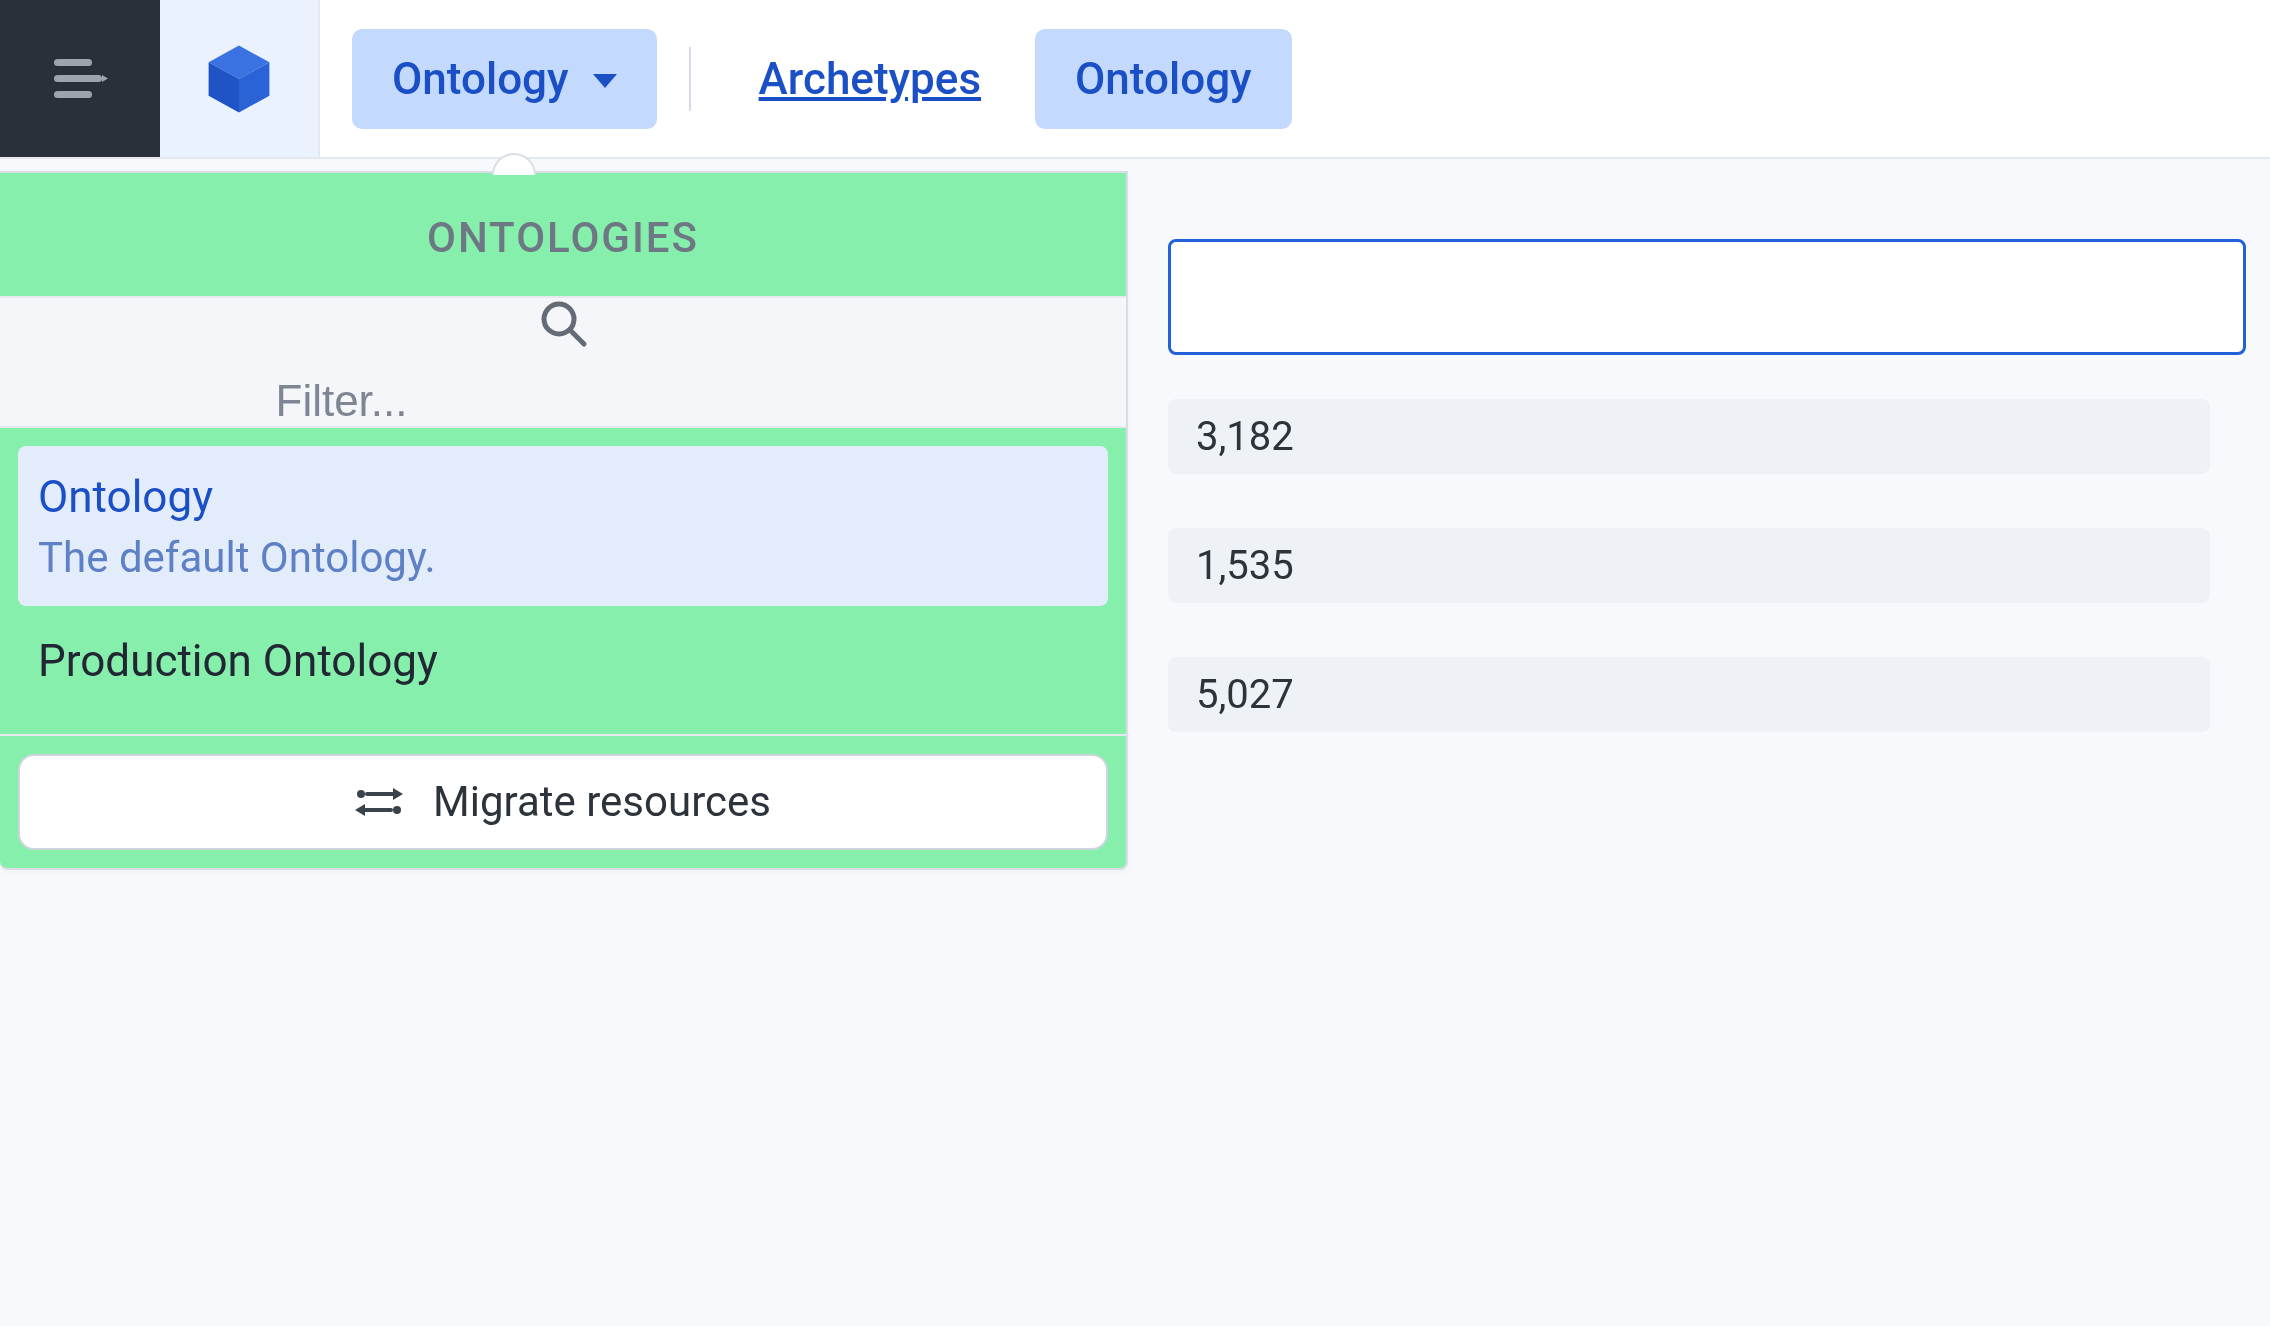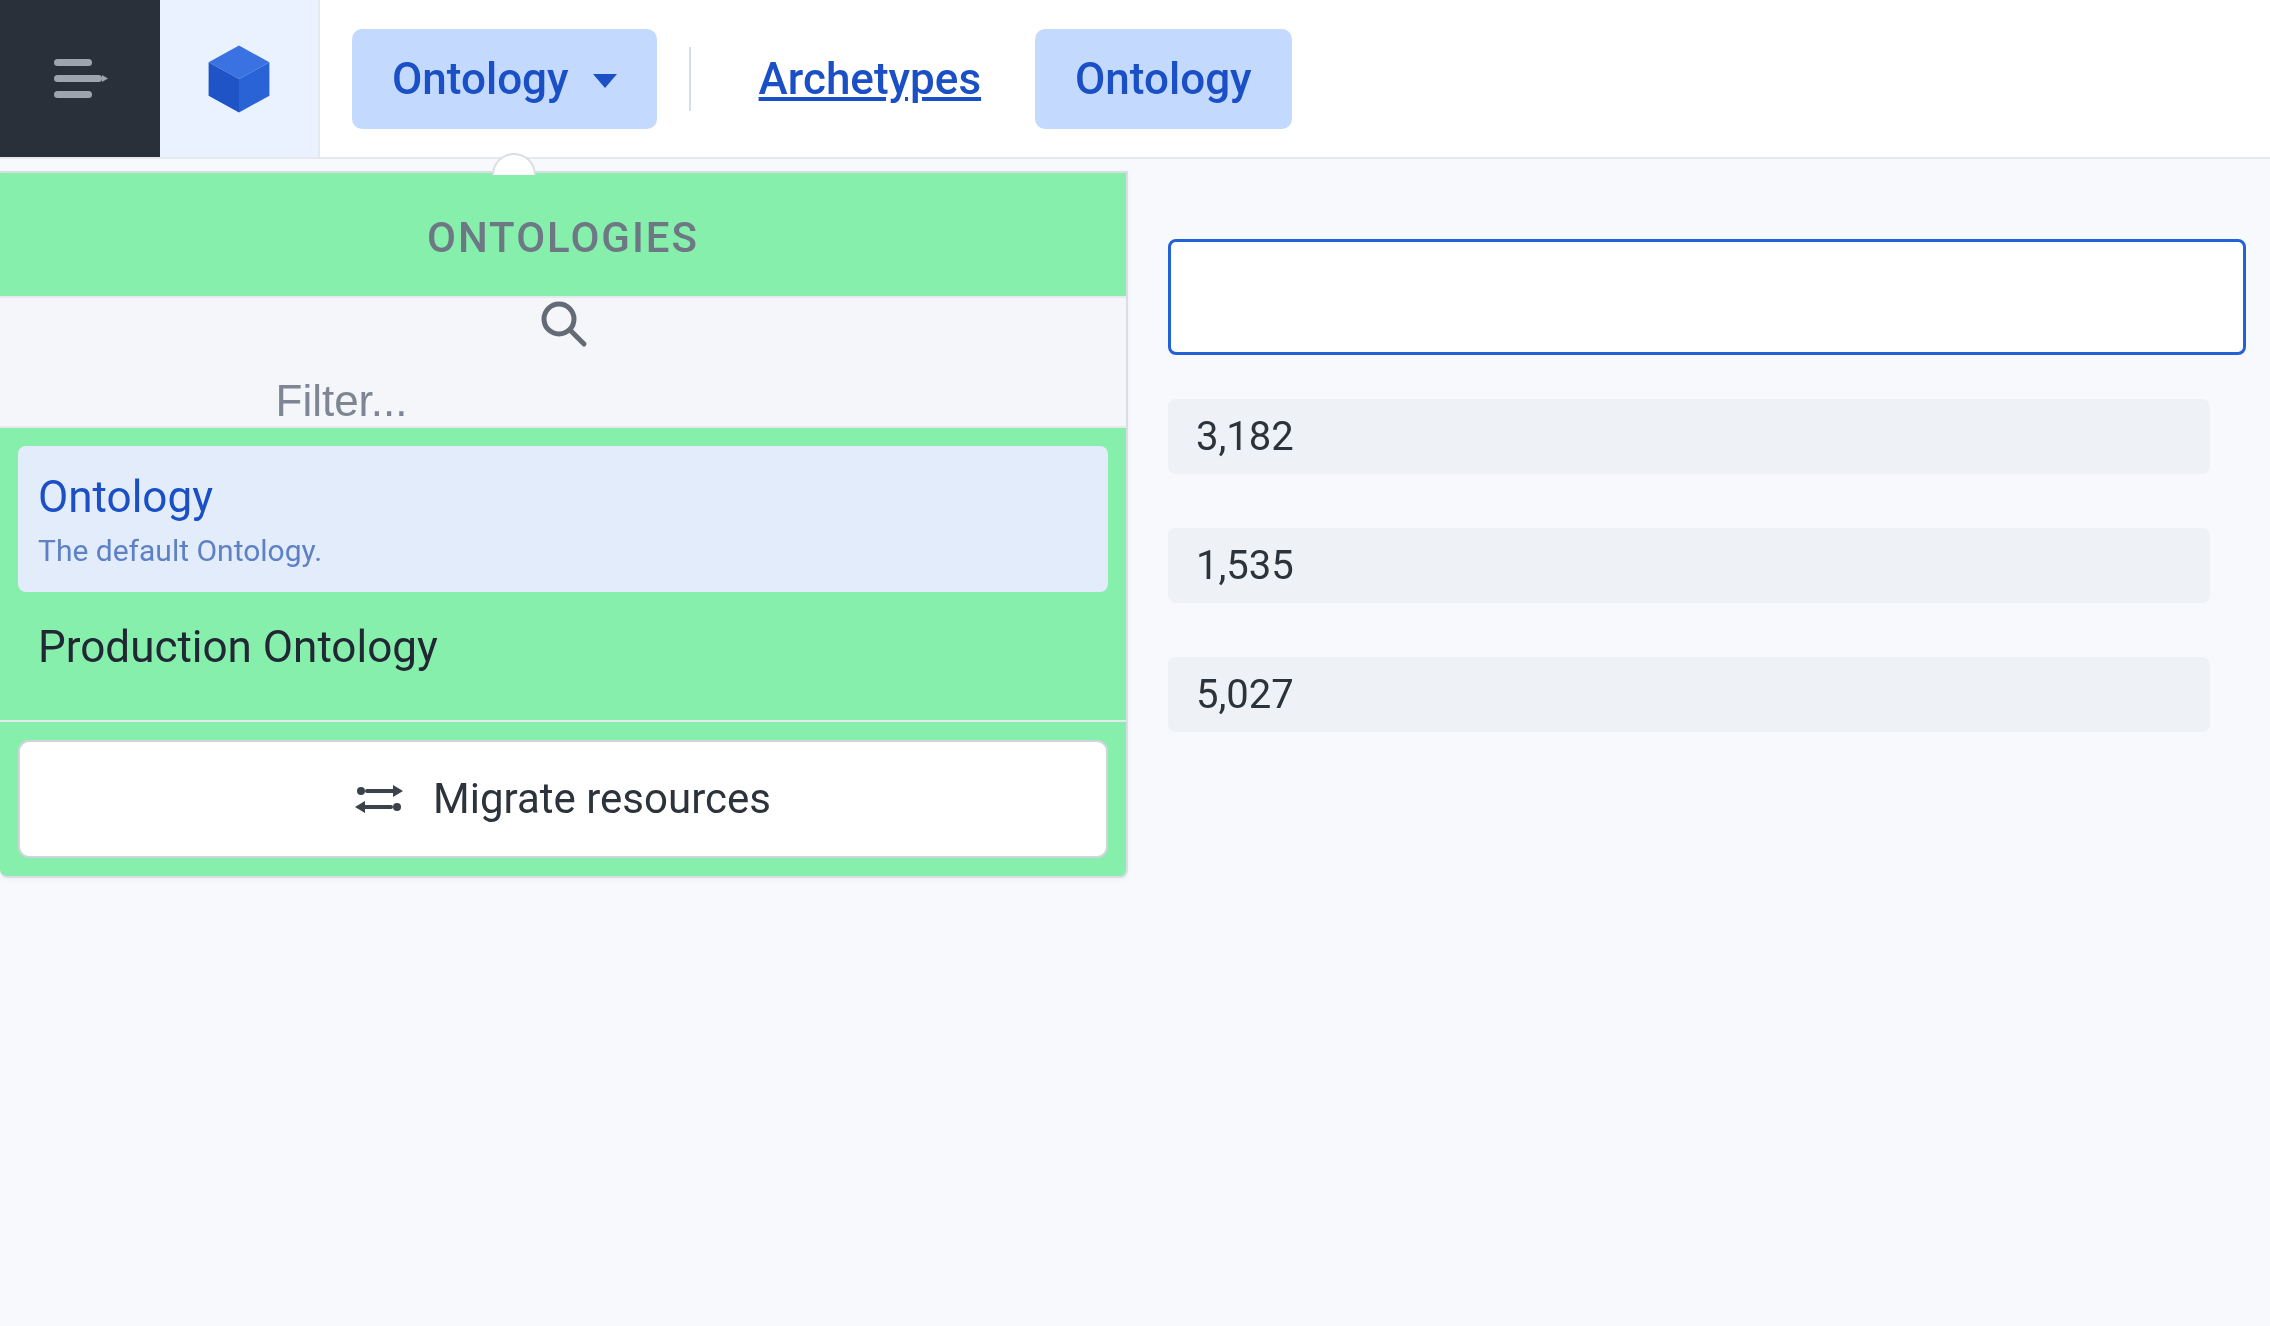--- a/index.html
+++ b/index.html
@@ -196,36 +196,36 @@
   }
   .ont-item.selected { background: #e2ecfb; }
   .ont-item .name {
     font-size: 44px;
     color: #212833;
     font-weight: 400;
     line-height: 1.35;
   }
   .ont-item.selected .name { color: #1a4fc5; }
   .ont-item .desc {
-    font-size: 30px;
+    font-size: 42px;
     color: #5e80c5;
     margin-top: 6px;
   }
 
   .ont-item + .ont-item { margin-top: 4px; }
 
   .popover-footer {
     padding: 18px;
     border-top: 2px solid #e6eaef;
   }
   .migrate-btn {
     width: 100%;
-    height: 118px;
+    height: 96px;
     border: 2px solid #cfd5dd;
-    border-radius: 11px;
+    border-radius: 16px;
     background: #ffffff;
     display: flex;
     align-items: center;
     justify-content: center;
     gap: 30px;
     font-size: 42px;
     color: #2c333b;
   }
   .migrate-btn svg { width: 48px; height: 40px; }
 

